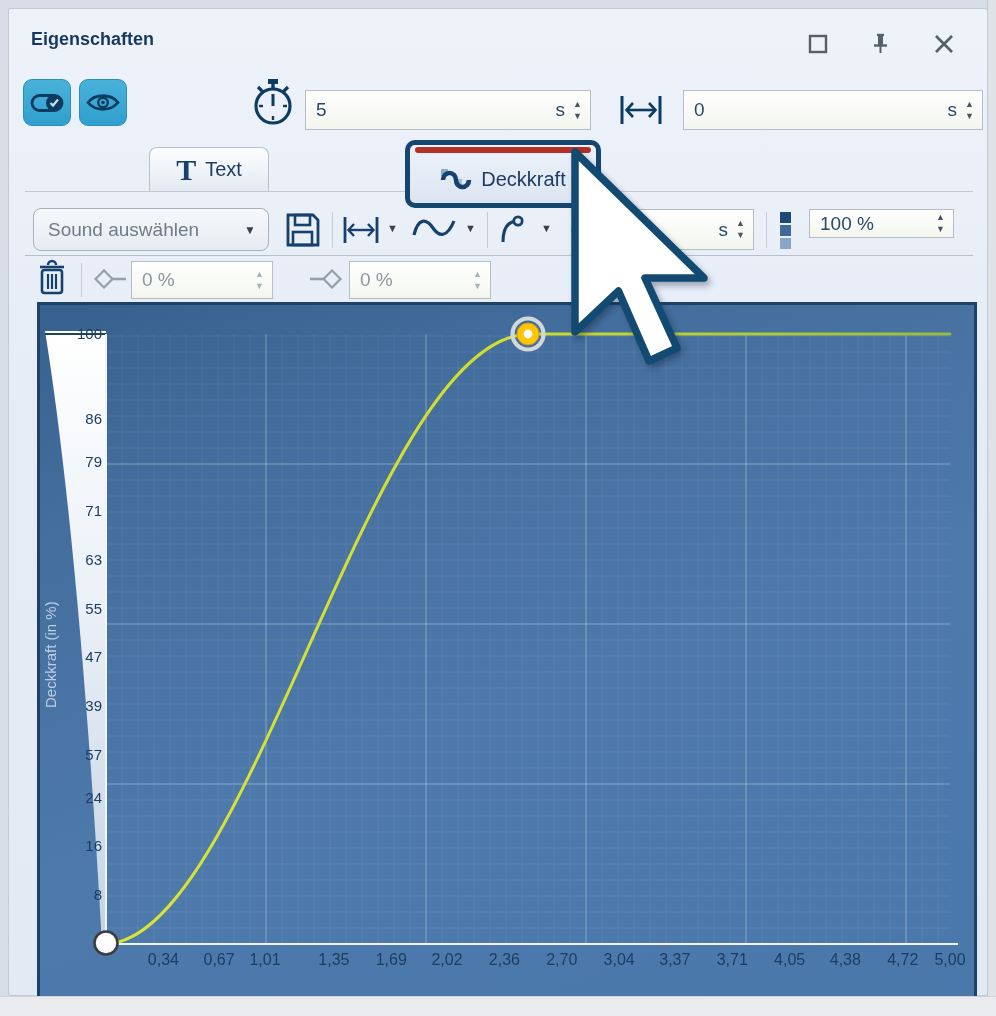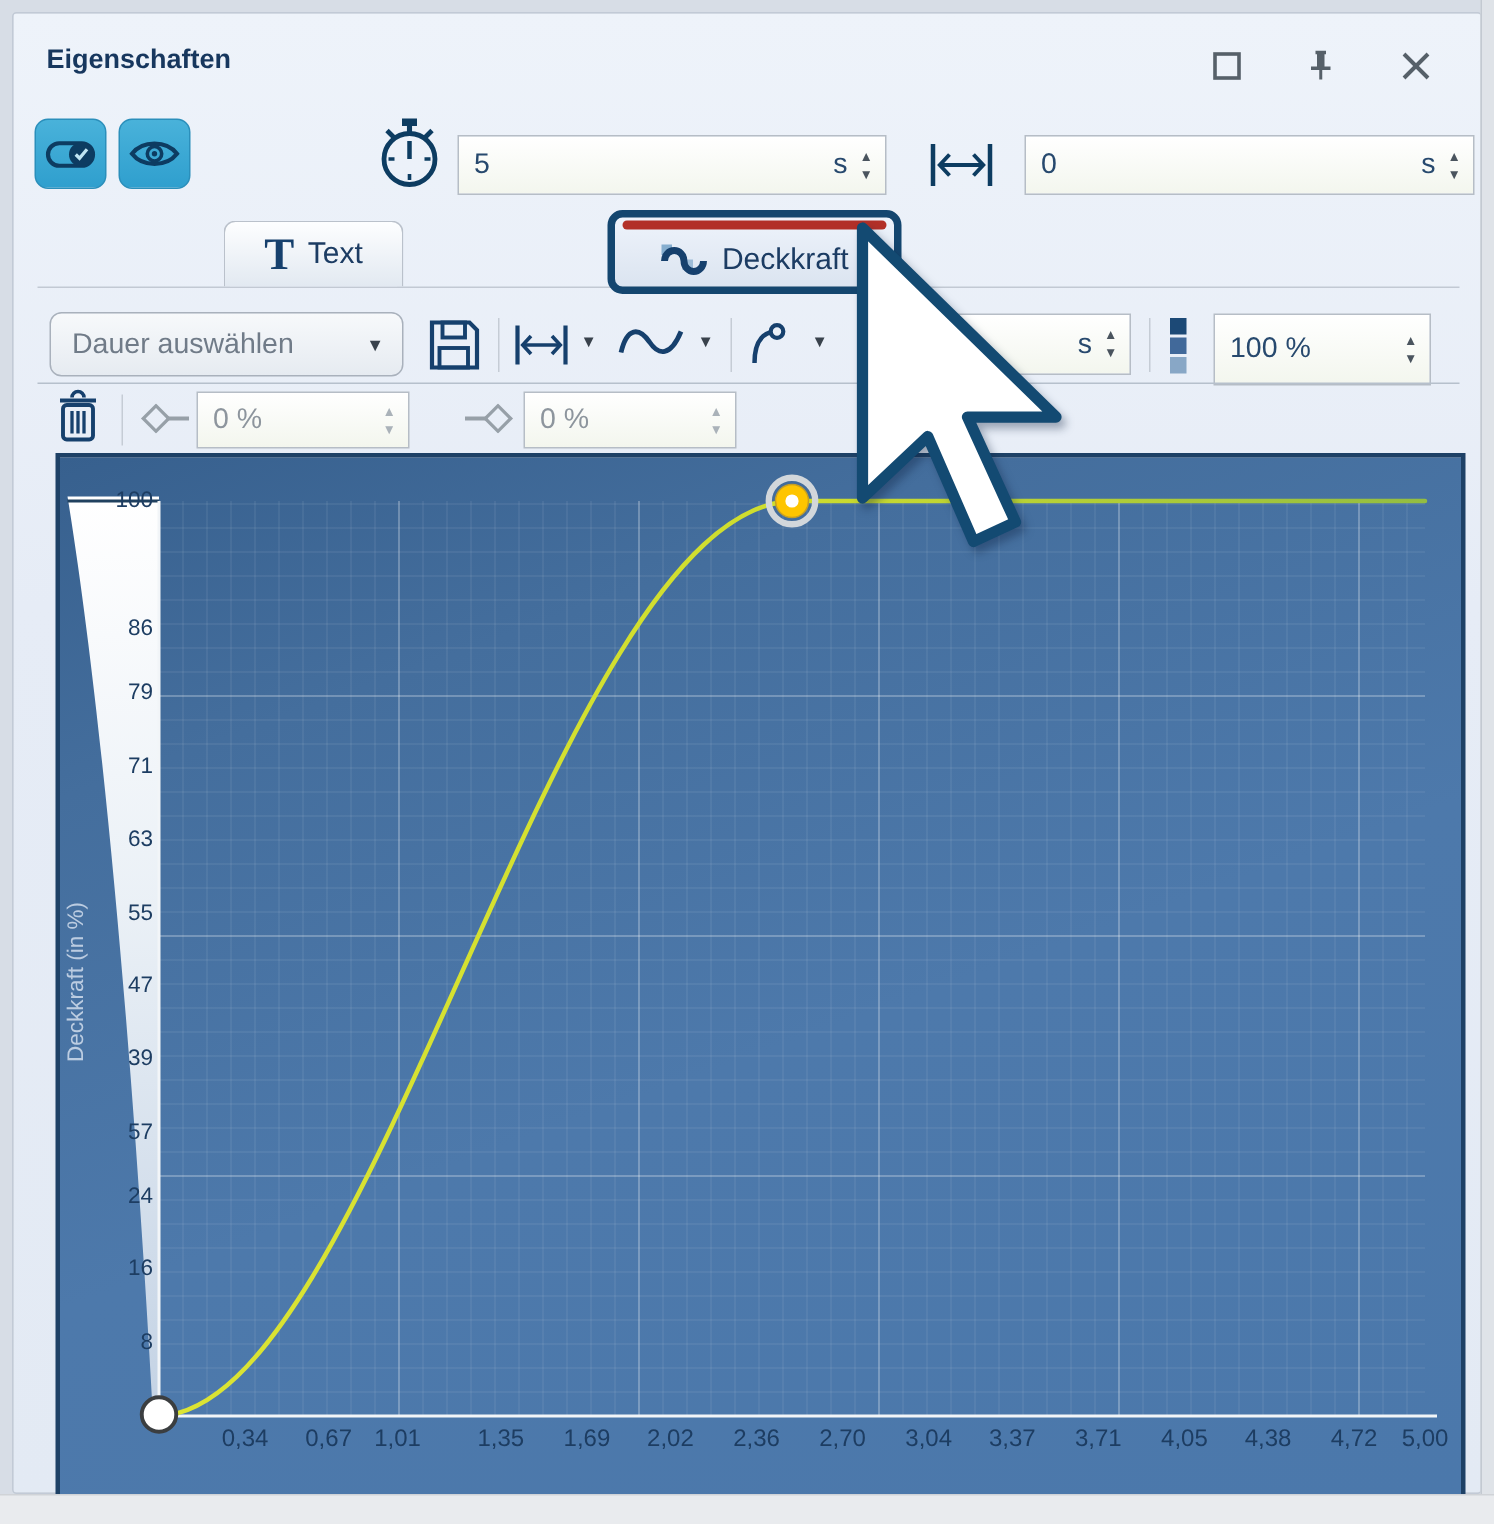--- a/index.html
+++ b/index.html
@@ -29,21 +29,21 @@
   .spin span{display:block;}
   .gray .spin{color:#aab2b9;}
   .gray{color:#8d959d;}
   .gray .val,.gray .unit{color:#8d959d;}
   
   .tab{top:138px;height:44px;border:1px solid #bac1cb;border-bottom:none;
      border-radius:8px 8px 0 0;background:linear-gradient(180deg,#fdfeff,#e2e9f1);
      display:flex;align-items:center;justify-content:center;gap:9px;
      font-size:20px;color:#1c3c63;box-sizing:border-box;}
   #tabs-baseline{left:16px;top:182px;width:948px;height:1px;background:#c2c9d3;}
-  #tab-highlight{left:396px;top:131px;width:196px;height:56px;border:5px solid #14466f;
+  #tab-highlight{left:396px;top:131px;width:196px;height:68px;border:5px solid #14466f;
      border-radius:10px;background:linear-gradient(180deg,#eef3fb,#dbe4f0);box-sizing:border-box;text-align:right;}
   #tab-red-bar{left:5px;top:2px;right:5px;height:6px;background:#b23028;border-radius:3px;}
   #tab-deckkraft-inner{left:0;top:10px;right:0;bottom:0;display:flex;align-items:center;
      justify-content:center;gap:9px;font-size:20px;color:#1c3c63;}
   .serifT{font-family:"Liberation Serif",serif;font-weight:bold;font-size:30px;color:#16406d;line-height:26px;}
   
   #combo{left:24px;top:199px;width:236px;height:43px;border:1px solid #a9b1bc;border-radius:8px;
      background:linear-gradient(180deg,#f7f9fb,#e6ebf1);display:flex;align-items:center;
      padding:0 12px 0 14px;box-sizing:border-box;font-size:19px;color:#707b88;}
   #combo .arrow{margin-left:auto;color:#39424c;font-size:12px;}
@@ -170,21 +170,21 @@
           <rect x="1" y="3" width="7" height="7" fill="#86aecf"></rect>
           <rect x="15" y="13" width="7" height="7" fill="#9dbcd8"></rect>
           <path d="M3,14 a6.5,7 0 0 1 13,0 a6.5,7 0 0 0 13,0" fill="none" stroke="#16406d" stroke-width="4.6"></path>
         </svg>
       </span>
       <span>Deckkraft</span>
     </div>
   </div>
 
   <div id="combo" class="abs">
-    <span>Dauer auswählen</span>
+    <span>Sound auswählen</span>
     <span class="arrow">▼</span>
   </div>
   <span class="abs icon" style="left:274px;top:201px;">
     <svg width="40" height="40">
       <path d="M5,5 h25 l5,5 v25 h-30 z" fill="none" stroke="#16406d" stroke-width="2.8"></path>
       <rect x="12" y="5" width="15" height="10" fill="none" stroke="#16406d" stroke-width="2.6"></rect>
       <rect x="10" y="22" width="19" height="13" fill="none" stroke="#16406d" stroke-width="2.6"></rect>
     </svg>
   </span>
   <div class="abs vsep" style="left:323px;top:203px;height:36px;"></div>
@@ -226,21 +226,21 @@
       </span>
   </div>
   <div class="abs vsep" style="left:757px;top:203px;height:36px;"></div>
   <span class="abs icon" style="left:768px;top:200px;">
     <svg width="18" height="42">
       <rect x="3" y="3" width="11" height="11" fill="#1c4976"></rect>
       <rect x="3" y="16" width="11" height="11" fill="#41699a"></rect>
       <rect x="3" y="29" width="11" height="11" fill="#88a7c6"></rect>
     </svg>
   </span>
-  <div class="abs field" style="left:800px;top:200px;width:145px;height:48px;">
+  <div class="abs field" style="left:800px;top:200px;width:145px;height:29px;">
     <span class="val">100 %</span>
     <span class="spin" style="margin-left:auto;">
         <span>▲</span>
         <span>▼</span>
       </span>
   </div>
   <div id="row2-line" class="abs"></div>
 
   <span class="abs icon" style="left:26px;top:250px;">
     <svg width="34" height="38">

